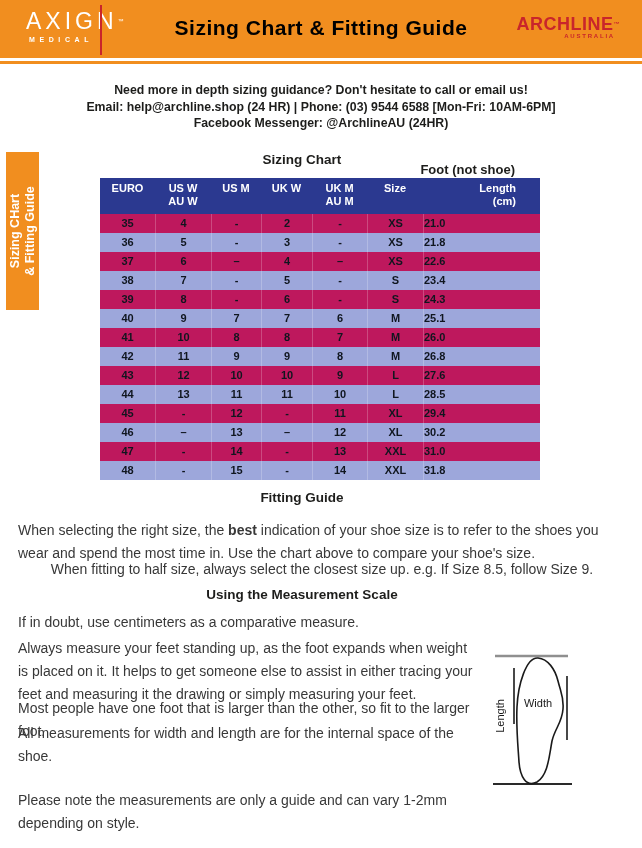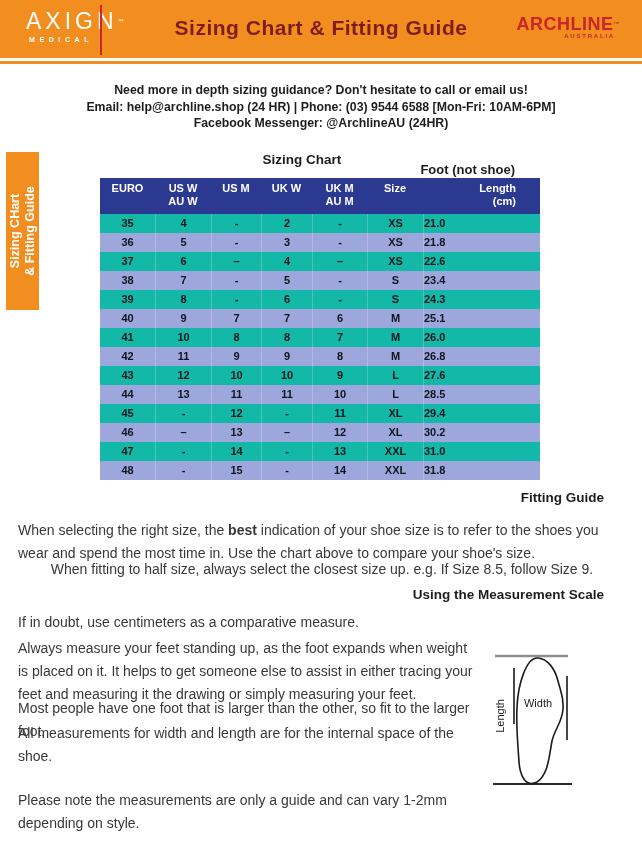--- a/index.html
+++ b/index.html
@@ -8,21 +8,21 @@
 
   
   .header{position:absolute;left:0;top:0;width:642px;height:58px;background:#F18E1F;}
   .header-rule{position:absolute;left:0;top:61px;width:642px;height:3px;background:#F18E1F;}
   .axign-logo{position:absolute;left:26px;top:9px;color:#fff;}
   .axign-name{font-size:23px;letter-spacing:4px;font-weight:400;line-height:24px;}
   .axign-tm{font-size:6px;vertical-align:top;letter-spacing:0;}
   .axign-sub{font-size:7px;font-weight:bold;letter-spacing:4.6px;margin-top:3px;padding-left:3px;}
   .axign-line{position:absolute;left:74px;top:-4px;width:2px;height:50px;background:#C9252B;}
   .header-title{position:absolute;left:0;top:16px;width:642px;text-align:center;
-        color:#7f1d1d;font-weight:bold;font-size:21px;letter-spacing:0.5px;}
+        color:#000000;font-weight:bold;font-size:21px;letter-spacing:0.5px;}
   .archline-logo{position:absolute;right:22px;top:15px;color:#C9252B;text-align:right;}
   .archline-name{font-size:18px;font-weight:bold;letter-spacing:0.5px;line-height:18px;}
   .archline-tm{font-size:6px;vertical-align:top;}
   .archline-sub{font-size:6px;font-weight:bold;letter-spacing:1.8px;padding-right:5px;margin-top:0;}
 
   
   .contact{position:absolute;left:0;top:82px;width:642px;text-align:center;
         font-weight:bold;font-size:12.3px;line-height:16.5px;color:#1d1d1b;}
 
   
@@ -34,28 +34,28 @@
   .chart-title{position:absolute;left:0;top:152px;width:604px;text-align:center;
         font-weight:bold;font-size:13.5px;color:#1d1d1b;}
   .foot-note{position:absolute;left:398px;top:162px;width:117px;text-align:right;
         font-weight:bold;font-size:13px;color:#1d1d1b;}
   .sizing-table{position:absolute;left:100px;top:178px;width:440px;}
   .thr{display:grid;grid-template-columns:55px 56px 50px 51px 55px 56px 117px;
         background:#2B3990;height:36px;}
   .th{color:#fff;font-weight:bold;font-size:11px;line-height:13px;text-align:center;padding-top:4px;}
   .th:last-child{text-align:right;padding-right:24px;}
   .tr{display:grid;grid-template-columns:55px 56px 50px 51px 55px 56px 117px;
-        background:#14b8a6;height:19px;}
+        background:#be185d;height:19px;}
   .tr.alt{background:#9DA7DB;}
   .td{font-weight:bold;font-size:11px;line-height:19px;text-align:center;color:#10161f;}
   .td + .td{border-left:1px solid rgba(255,255,255,0.22);}
   .td:last-child{text-align:left;padding-right:30px;}
 
   
-  .h-center{position:absolute;left:0;width:604px;text-align:right;font-weight:bold;
+  .h-center{position:absolute;left:0;width:604px;text-align:center;font-weight:bold;
         font-size:13.5px;color:#1d1d1b;}
   .para{position:absolute;left:18px;font-size:14px;line-height:23px;color:#383838;}
 
   
   .diagram{position:absolute;left:480px;top:628px;width:162px;height:190px;}
   .diagram svg text{font-family:"Liberation Sans",sans-serif;font-size:11px;fill:#1a1a1a;}
 </style>
 </head>
 <body>
 

